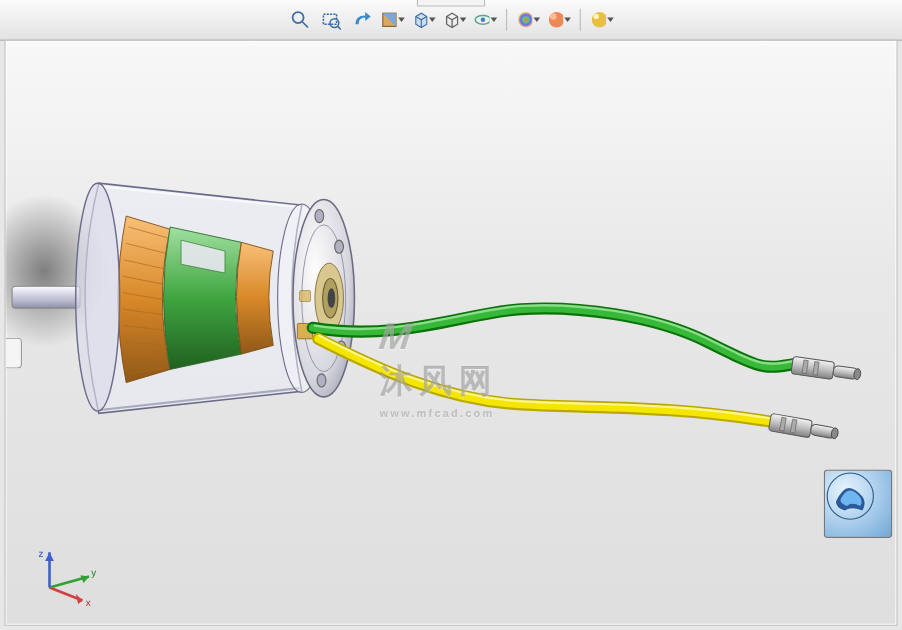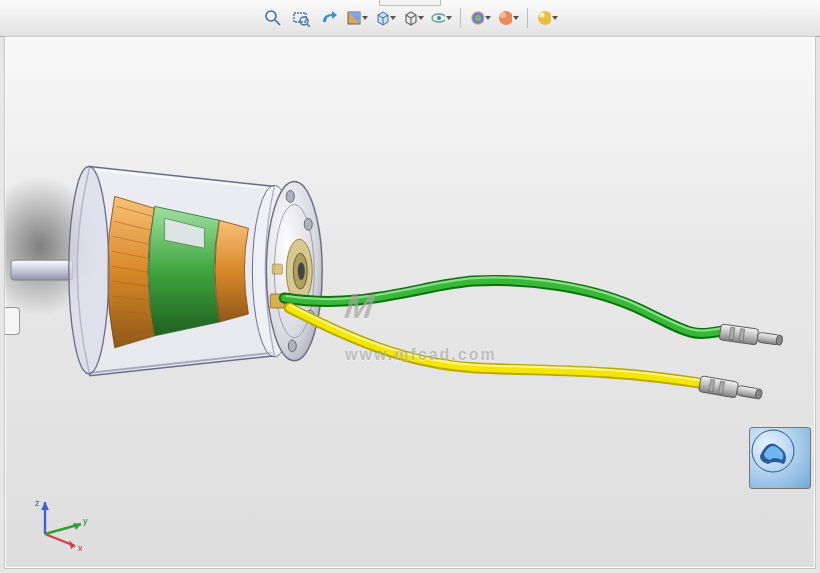--- a/index.html
+++ b/index.html
@@ -88,23 +88,23 @@
     font-size: 30px;
     font-weight: bold;
     letter-spacing: 6px;
     pointer-events: none;
     text-shadow: 0 1px 0 rgba(255,255,255,0.4);
     display: flex;
     flex-direction: column;
     align-items: flex-start;
   }
   .watermark .url {
-    font-size: 16px;
+    font-size: 10px;
     letter-spacing: 2px;
-    margin-top: 20px;
+    margin-top: 4px;
     color: rgba(120,120,120,0.4);
   }
   
   .triad {
     position: absolute;
     left: 20px;
     bottom: 12px;
     width: 70px;
     height: 60px;
   }
@@ -360,20 +360,21 @@
         <rect x="0" y="0" width="38" height="16" rx="3" fill="url(#conn)" stroke="#555" stroke-width="0.9"></rect>
         <rect x="10" y="2" width="4" height="12" fill="#aaa" stroke="#555" stroke-width="0.5"></rect>
         <rect x="20" y="2" width="4" height="12" fill="#aaa" stroke="#555" stroke-width="0.5"></rect>
         <rect x="38" y="3" width="22" height="10" rx="4" fill="url(#conn)" stroke="#555" stroke-width="0.9"></rect>
         <ellipse cx="60" cy="8" rx="3" ry="5" fill="#888" stroke="#444" stroke-width="0.8"></ellipse>
       </g>
     </svg>
 
     <div class="watermark">
       <span style="font-size:34px; font-style:italic; margin-right:4px; display:inline-block; transform:skewX(-8deg);">M</span>
+      <span style="display:inline">沐风网</span>
       <span class="url">www.mfcad.com</span>
     </div>
 
     <div class="left-handle"></div>
 
     <div class="triad">
       <svg viewBox="0 0 70 60">
 
         <line x1="20" y1="38" x2="50" y2="50" stroke="#d04040" stroke-width="2.4"></line>
         <polygon points="50,50 44,44 46,53" fill="#d04040"></polygon>

